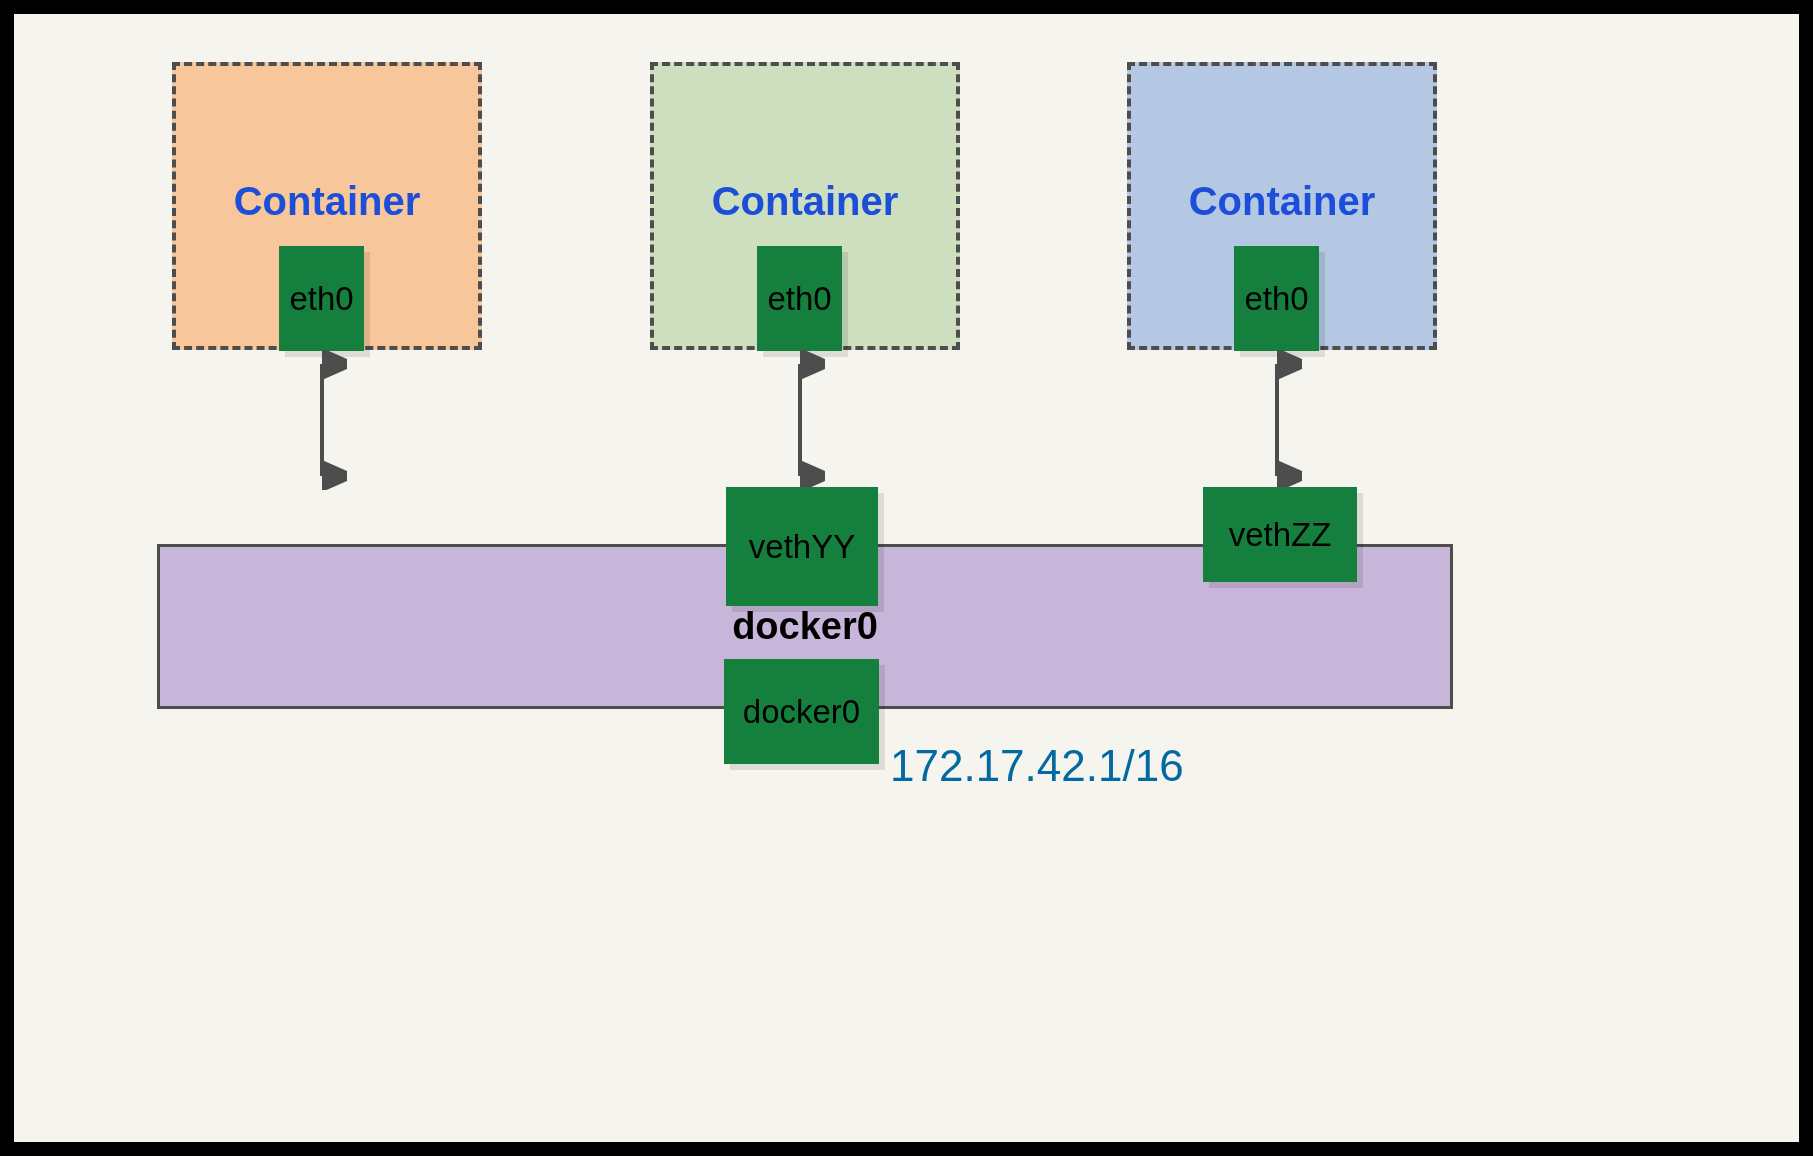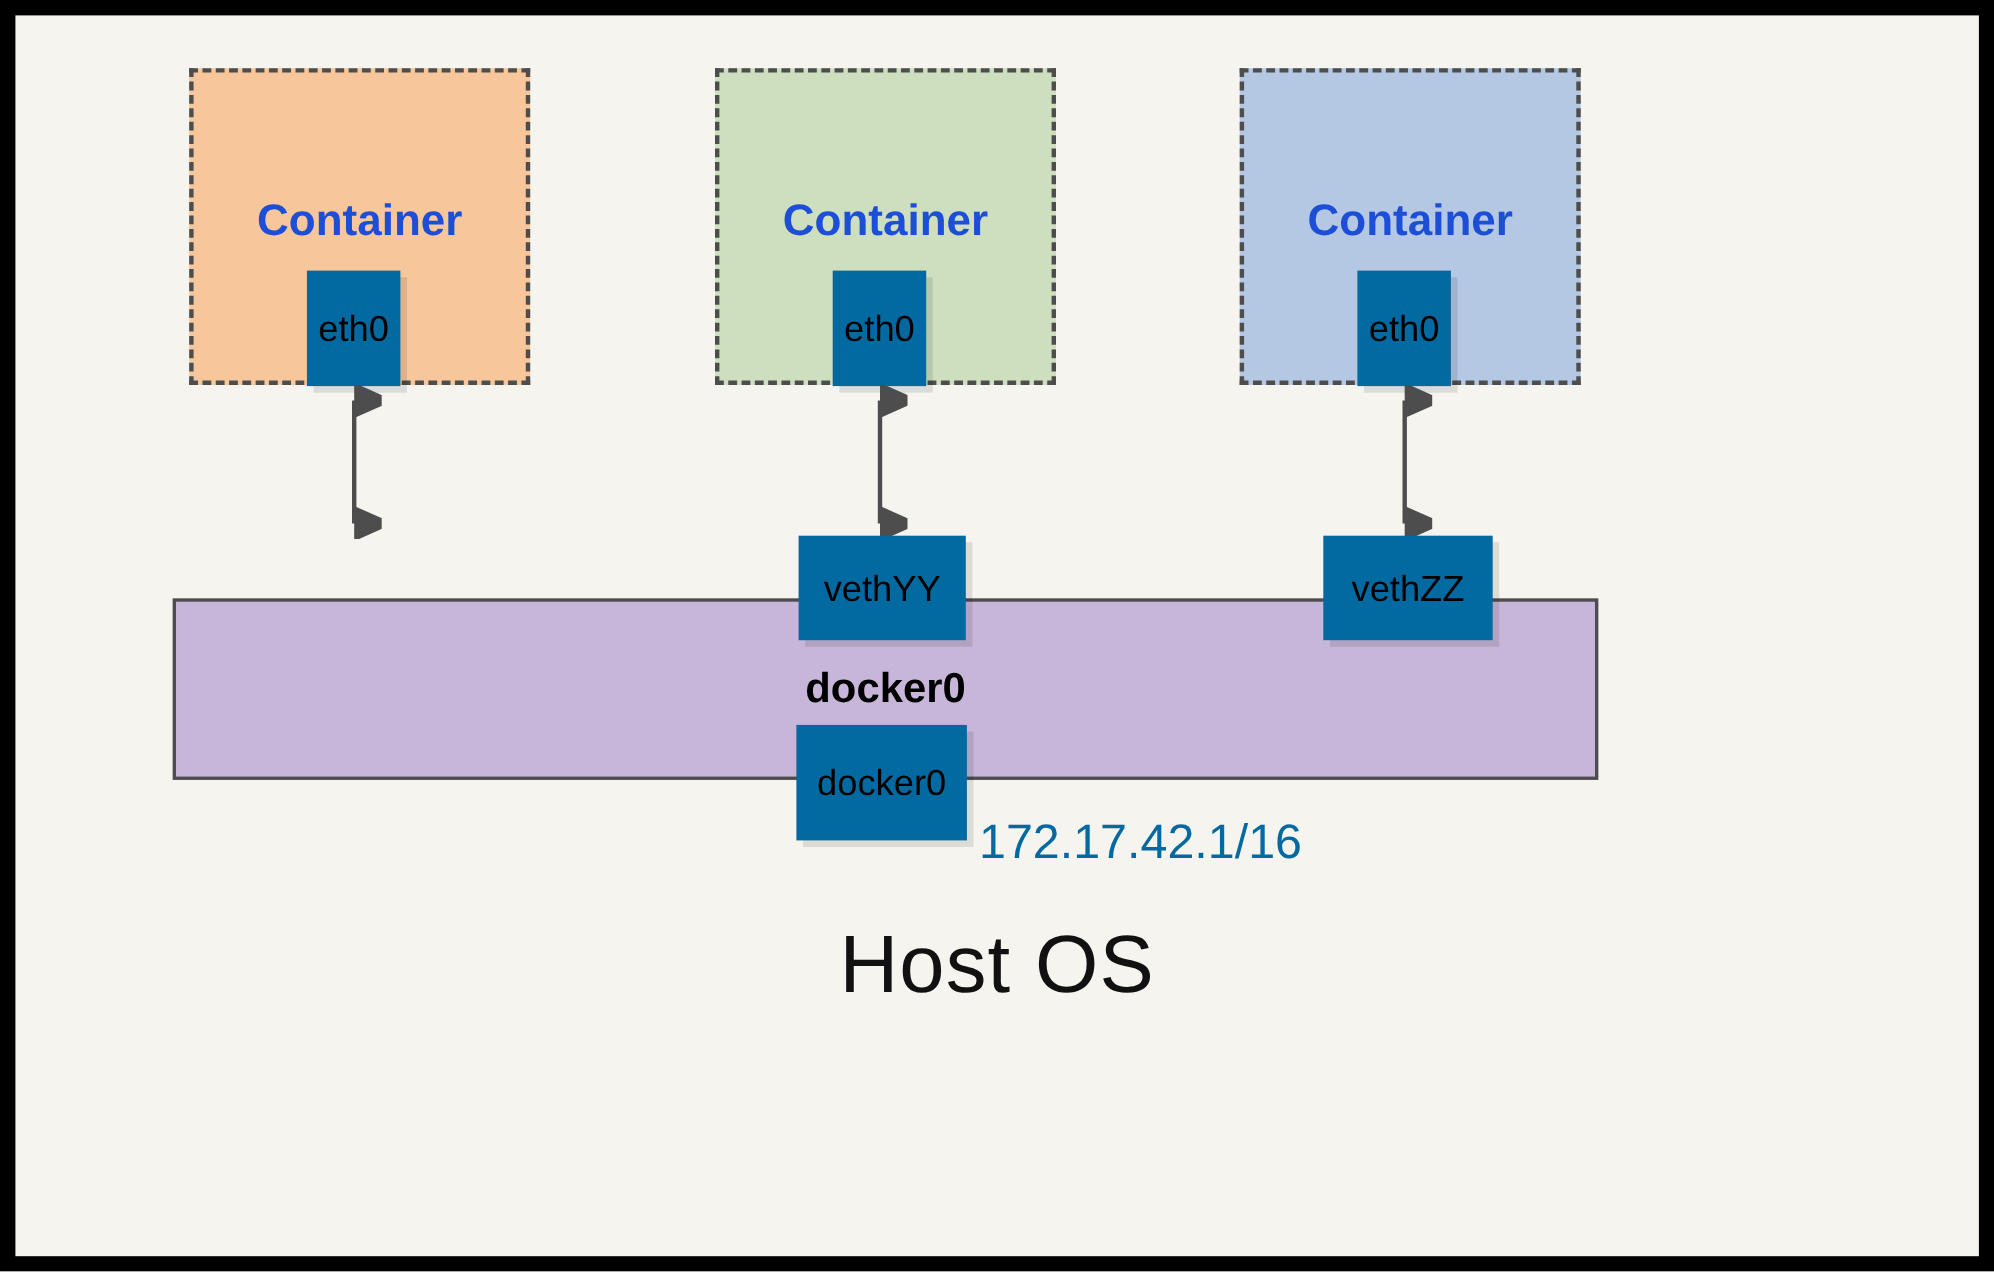--- a/index.html
+++ b/index.html
@@ -32,21 +32,21 @@
     text-align: center;
     font-weight: bold;
     font-size: 40px;
     color: #1d4ed8;
     letter-spacing: 0px;
   }
 
   
   .iface-box {
     position: absolute;
-    background: #0369a1;
+    background: #15803d;
     box-sizing: border-box;
     display: flex;
     align-items: center;
     justify-content: center;
     font-size: 33px;
     color: #000000;
     box-shadow: 6px 6px 0 rgba(0,0,0,0.10);
   }
 
   
@@ -143,22 +143,21 @@
       <marker id="ah-dn-3" markerWidth="10" markerHeight="10" refX="5" refY="9" orient="auto" markerUnits="strokeWidth">
         <path d="M1,9 L5,0 L9,9 z" fill="#4d4d4d"></path>
       </marker>
     </defs>
     <line x1="25" y1="14" x2="25" y2="126" stroke="#4d4d4d" stroke-width="4" marker-start="url(#ah-up-3)" marker-end="url(#ah-dn-3)"></line>
   </svg>
 
   <div id="docker-bar" style="left:143px; top:530px; width:1296px; height:165px;"></div>
   <div id="docker-bar-label" style="left:143px; width:1296px; top:591px;">docker0</div>
 
-  <div class="iface-box" style="left:712px; top:473px; width:152px; height:95px;">vethYY</div>
+  <div class="iface-box" style="left:712px; top:473px; width:152px; height:119px;">vethYY</div>
   <div class="iface-box" style="left:1189px; top:473px; width:154px; height:95px;">vethZZ</div>
 
   <div class="iface-box" style="left:710px; top:645px; width:155px; height:105px;">docker0</div>
 
   <div id="ip-label" style="left:876px; top:727px;">172.17.42.1/16</div>
 
-  <div id="host-os-label" style="top:820px;">Host OS</div>
 
 </div>
 
 </body></html>

